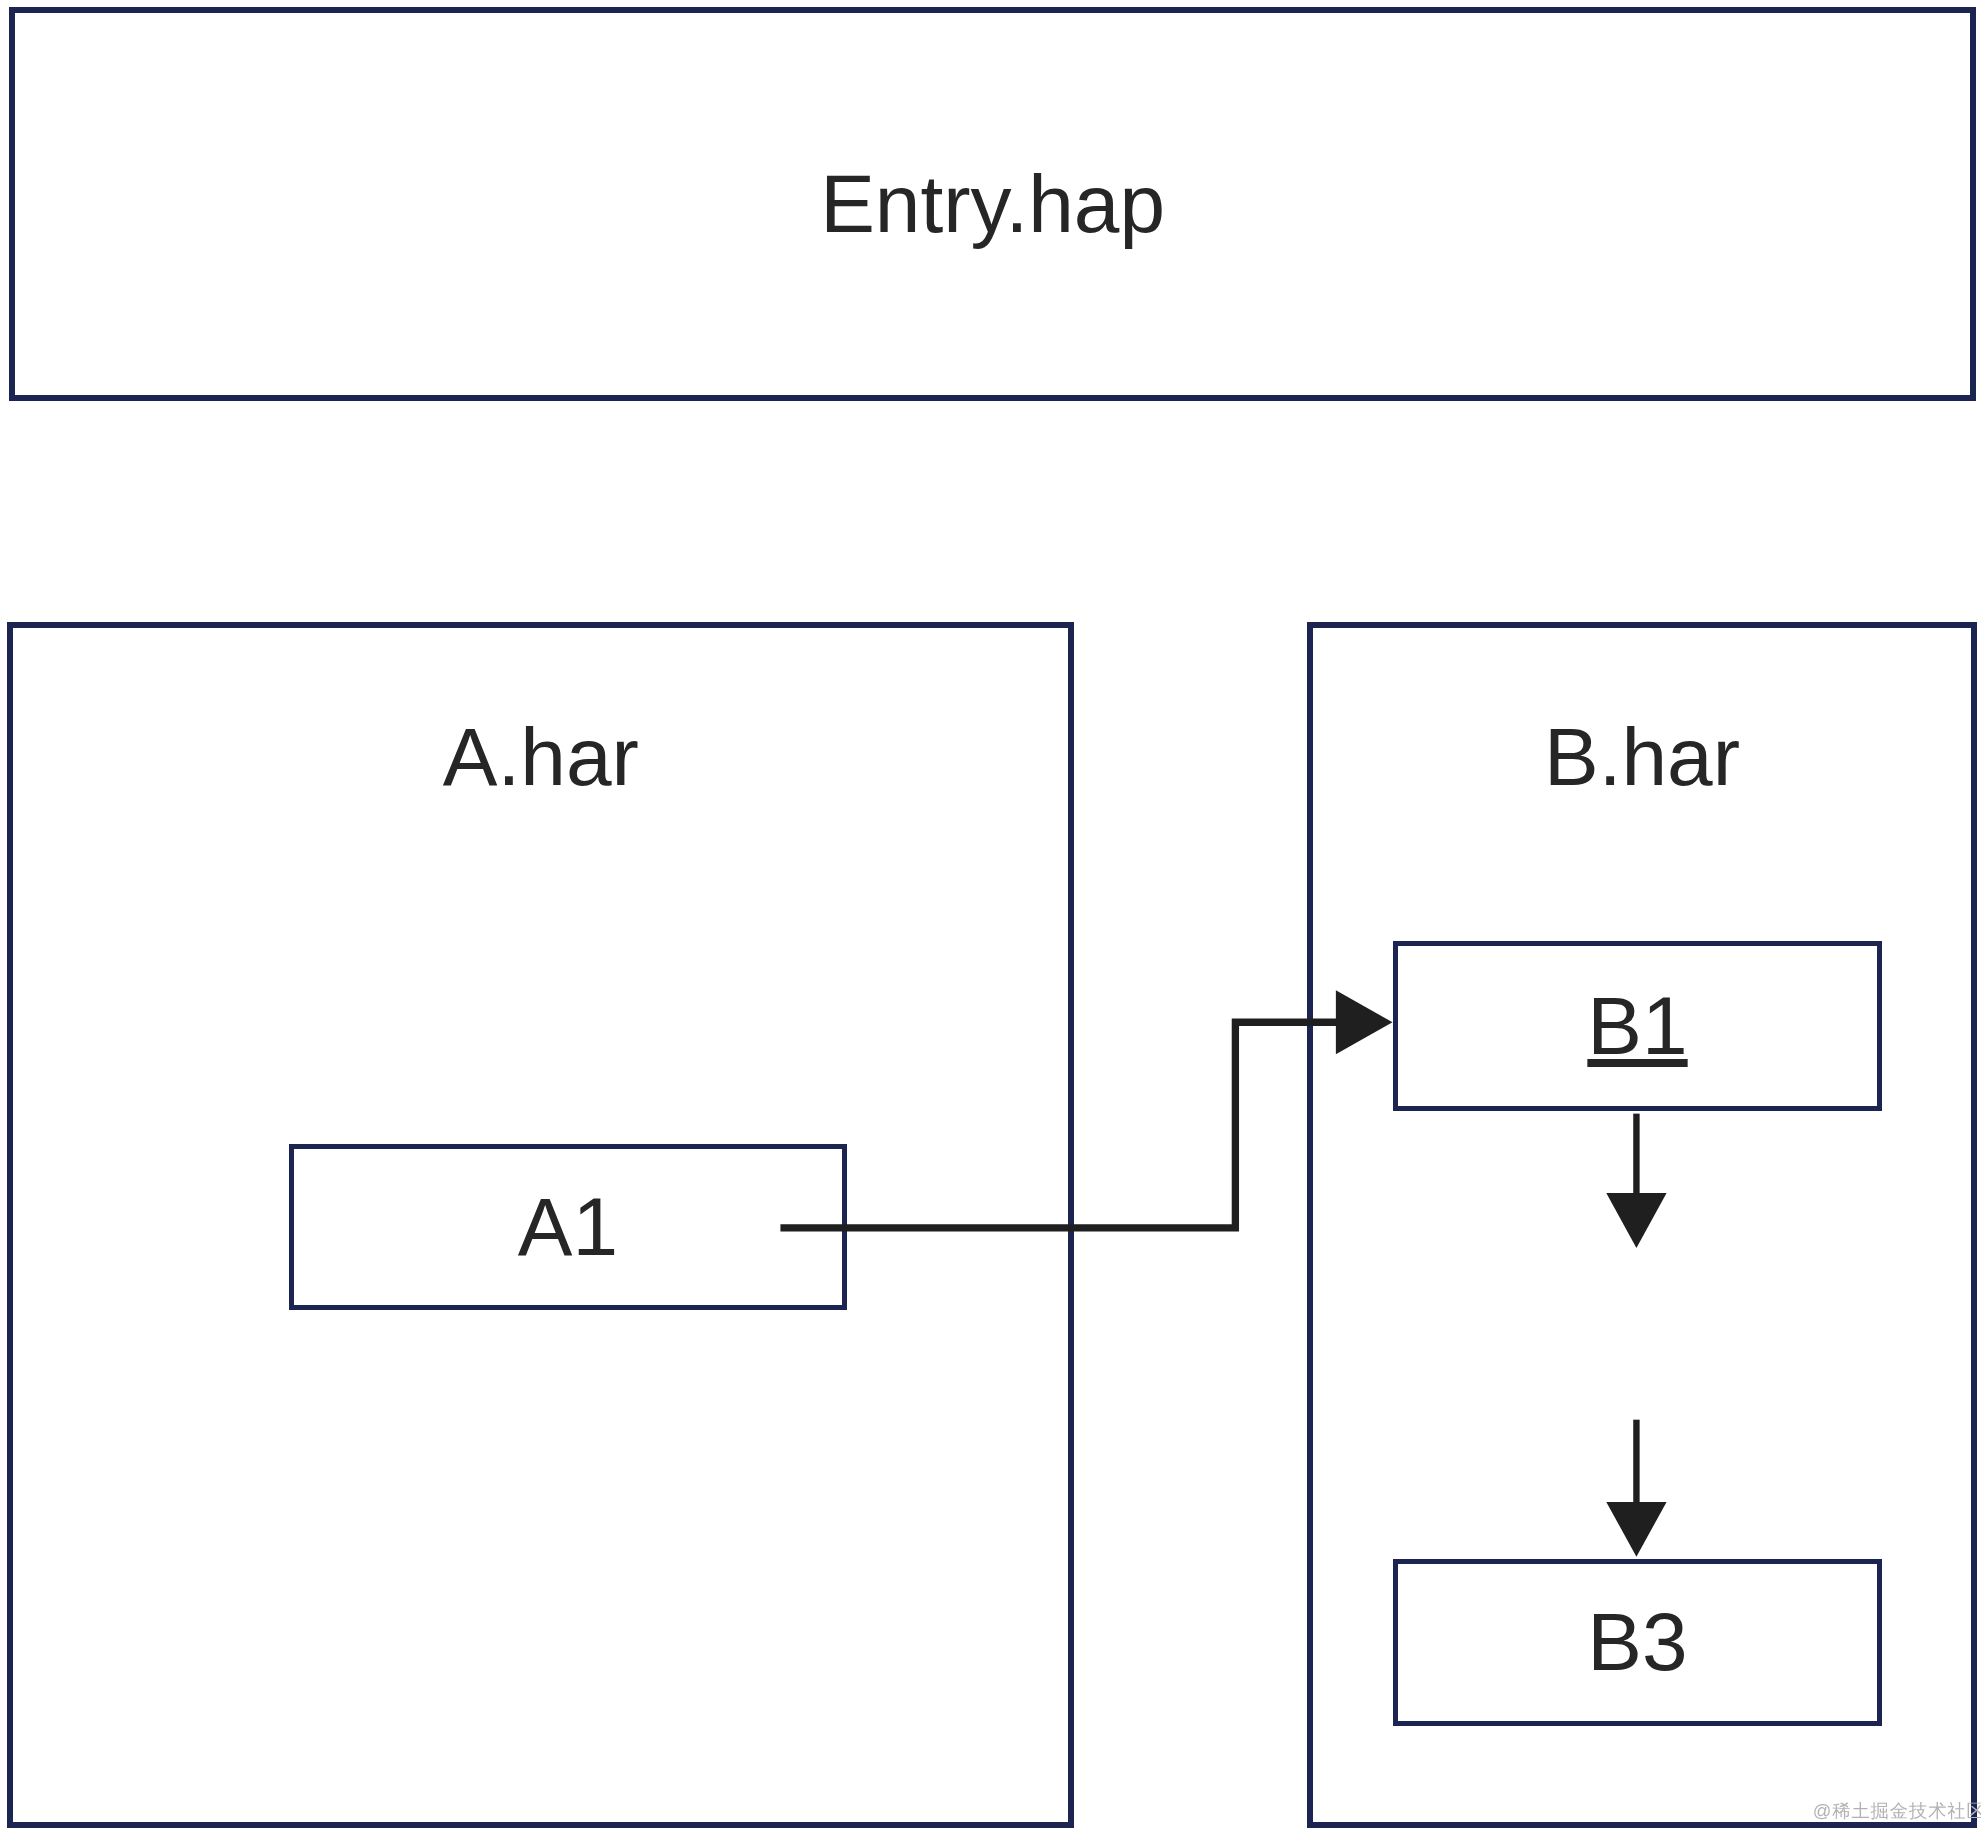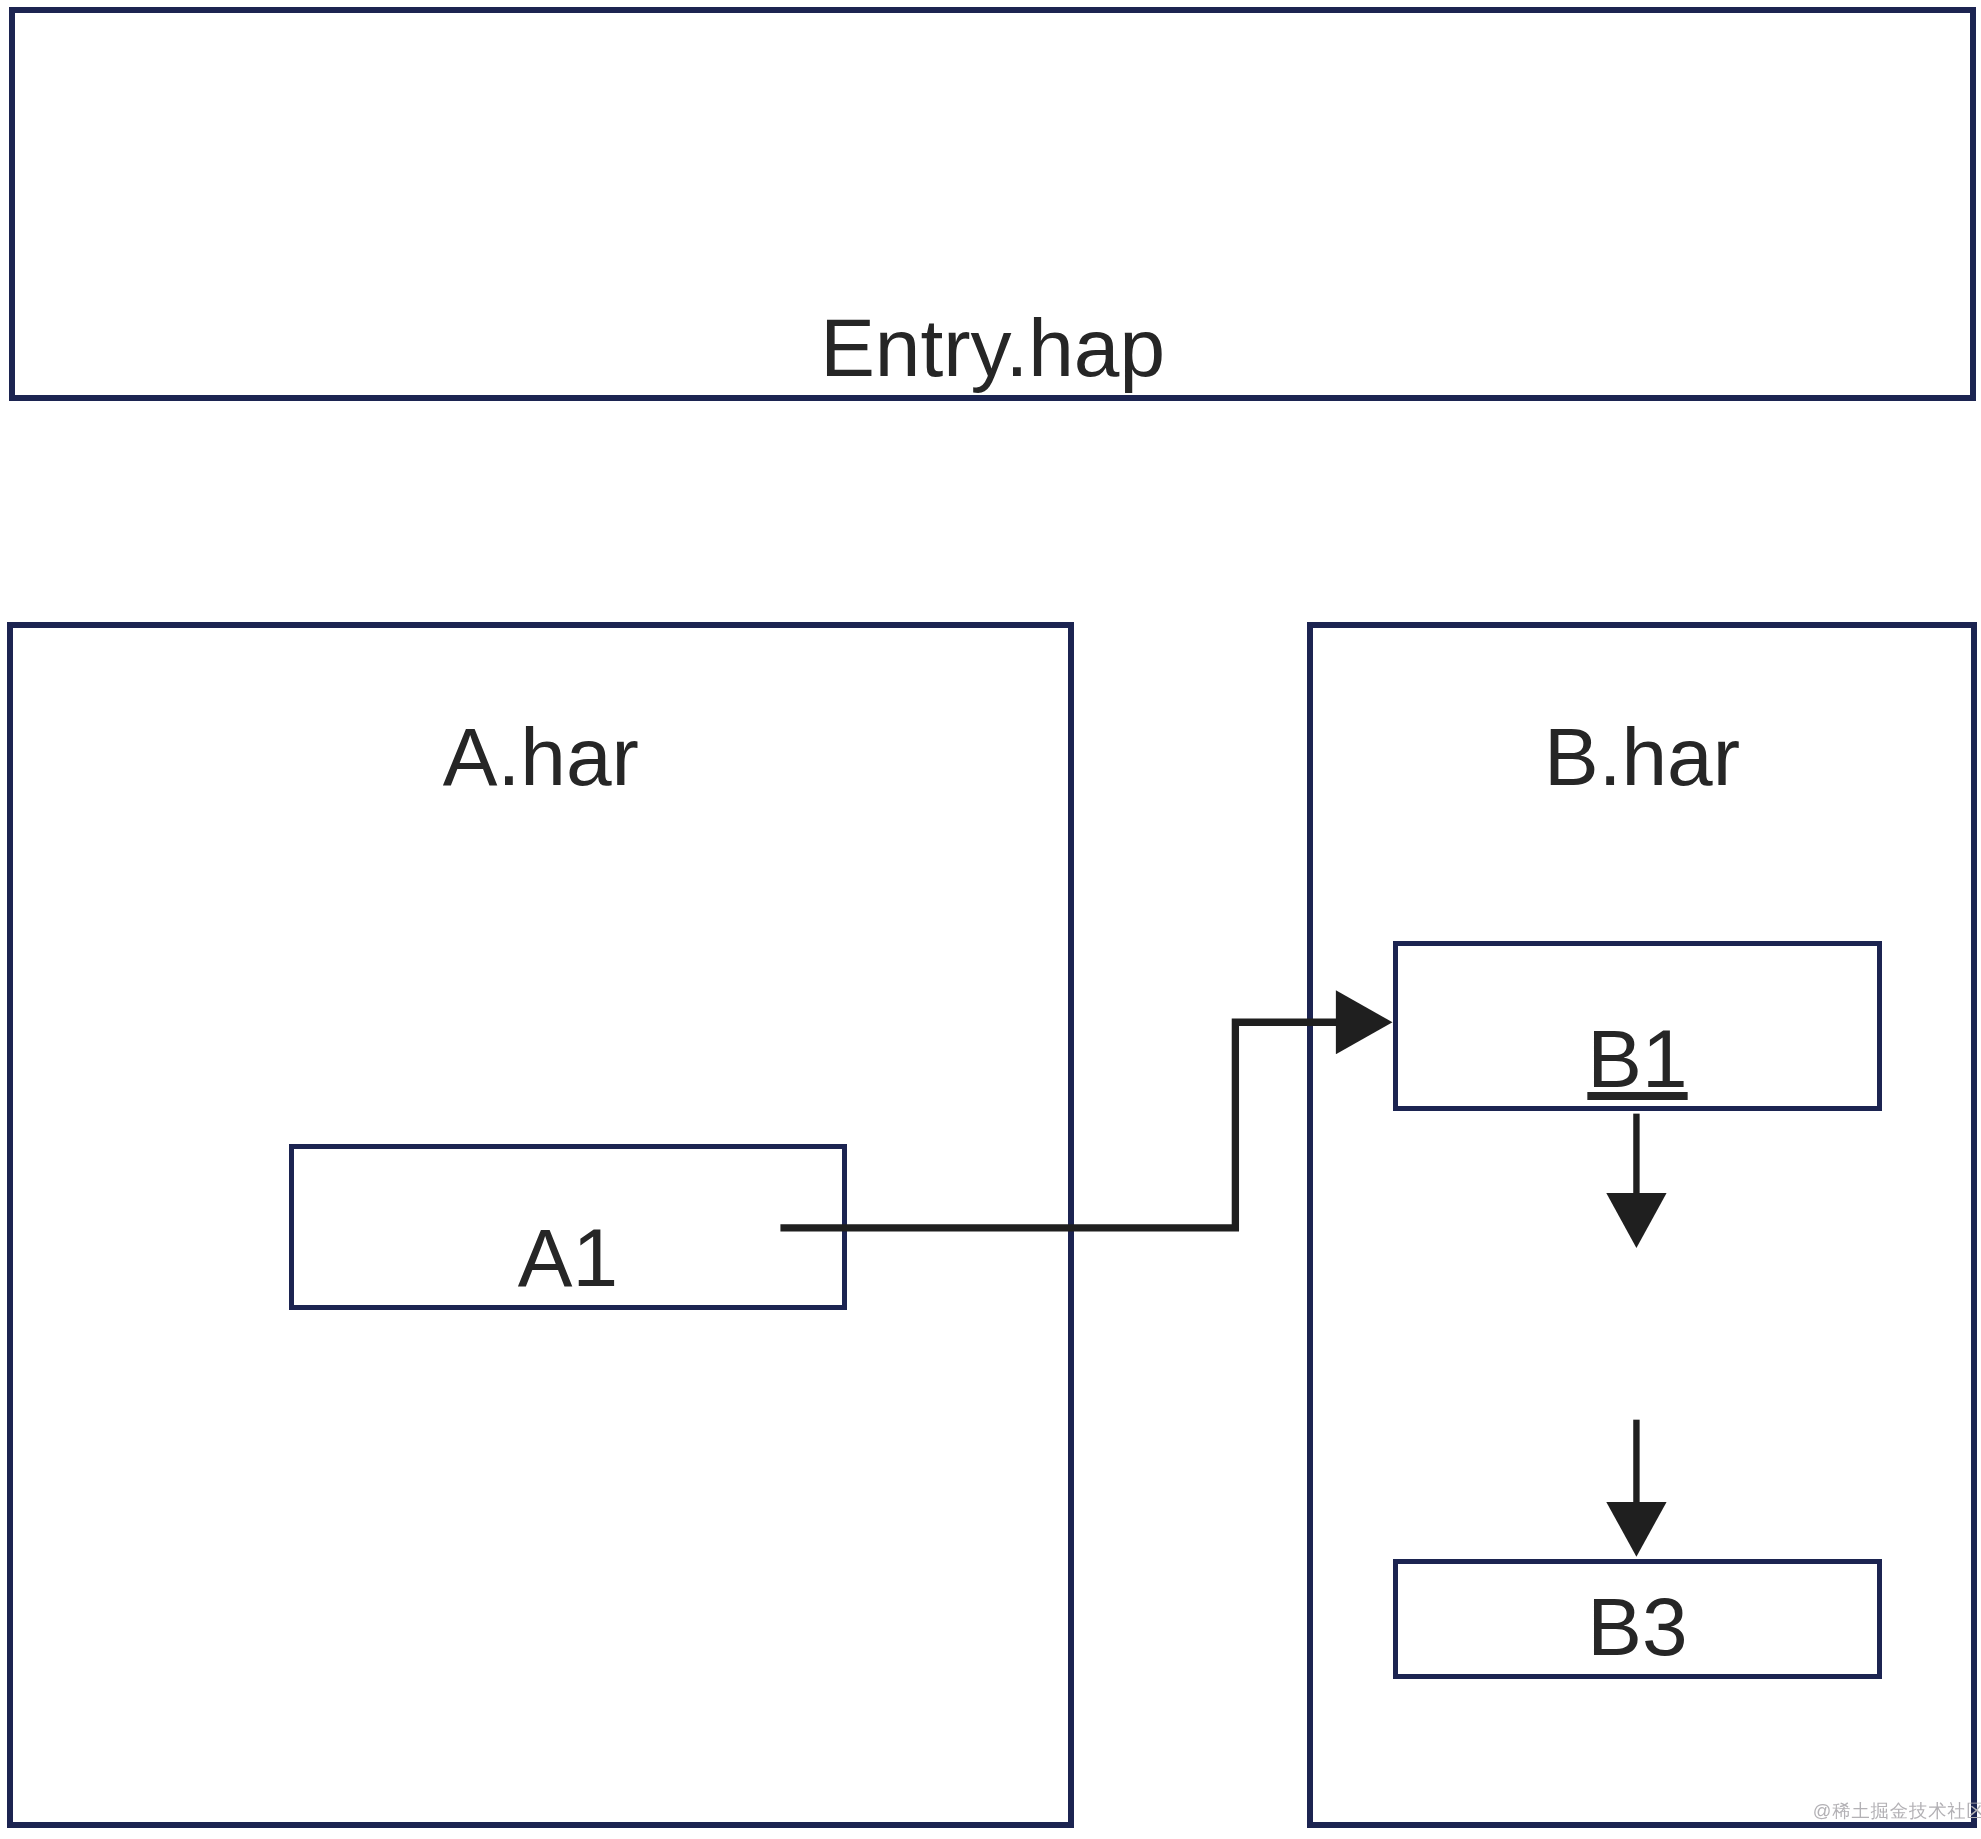--- a/index.html
+++ b/index.html
@@ -26,38 +26,38 @@
   }
   .box.inner{border-width:5.5px;}
   .label{
     font-size:82px;
     line-height:1.15;
     color:var(--text);
     white-space:nowrap;
   }
   .flex-center{
     display:flex;
-    align-items:flex-end;
+    align-items:center;
     justify-content:center;
   }
   .top-label{
     position:absolute;
     left:0;right:0;
     text-align:center;
   }
   
   #entry-box   {left:9.1px;  top:7.3px;    width:1967px; height:394px;}
   #a-har-box   {left:7.3px;   top:622px;  width:1067px; height:1206px;}
   #b-har-box   {left:1307px;top:622px;  width:670px;  height:1206px;}
   
   #navigation-box{left:155px; top:862px;  width:759px; height:556px;}
   #a1-box       {left:289px; top:1144px; width:558px; height:166px;}
   #b1-box       {left:1393px;top:941px; width:489px; height:170px;text-decoration:underline;}
   #b2-box       {left:1393px;top:1250px; width:489px; height:168px;}
-  #b3-box       {left:1393px;top:1559px; width:489px; height:120px;}
+  #b3-box       {left:1393px;top:1559px; width:489px; height:167px;}
   #a-har-box .top-label{top:82px;}
   #b-har-box .top-label{top:82px;}
   #navigation-box .top-label{top:101px;}
   #arrow-layer{
     position:absolute;
     left:0;top:0;
     width:1982px;height:1839px;
     pointer-events:none;
   }
   #watermark{

